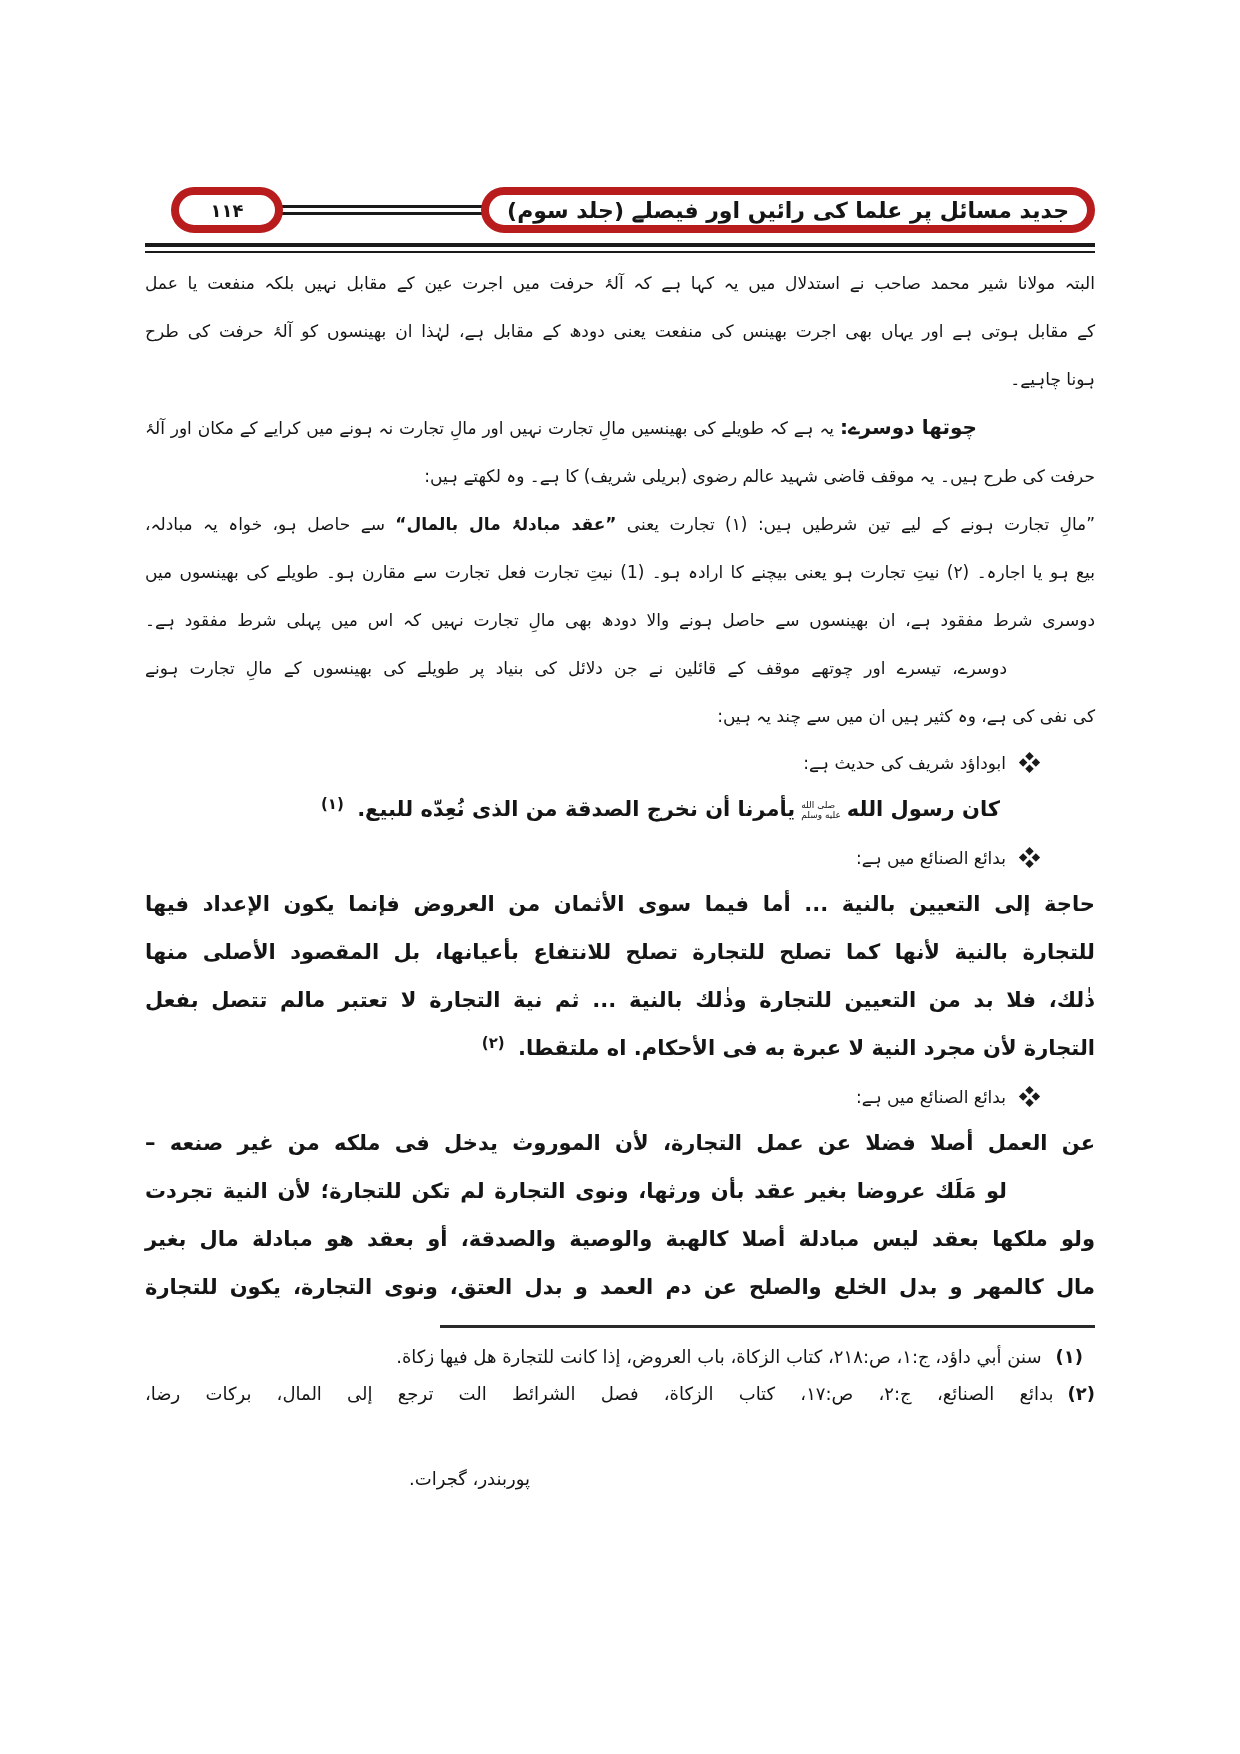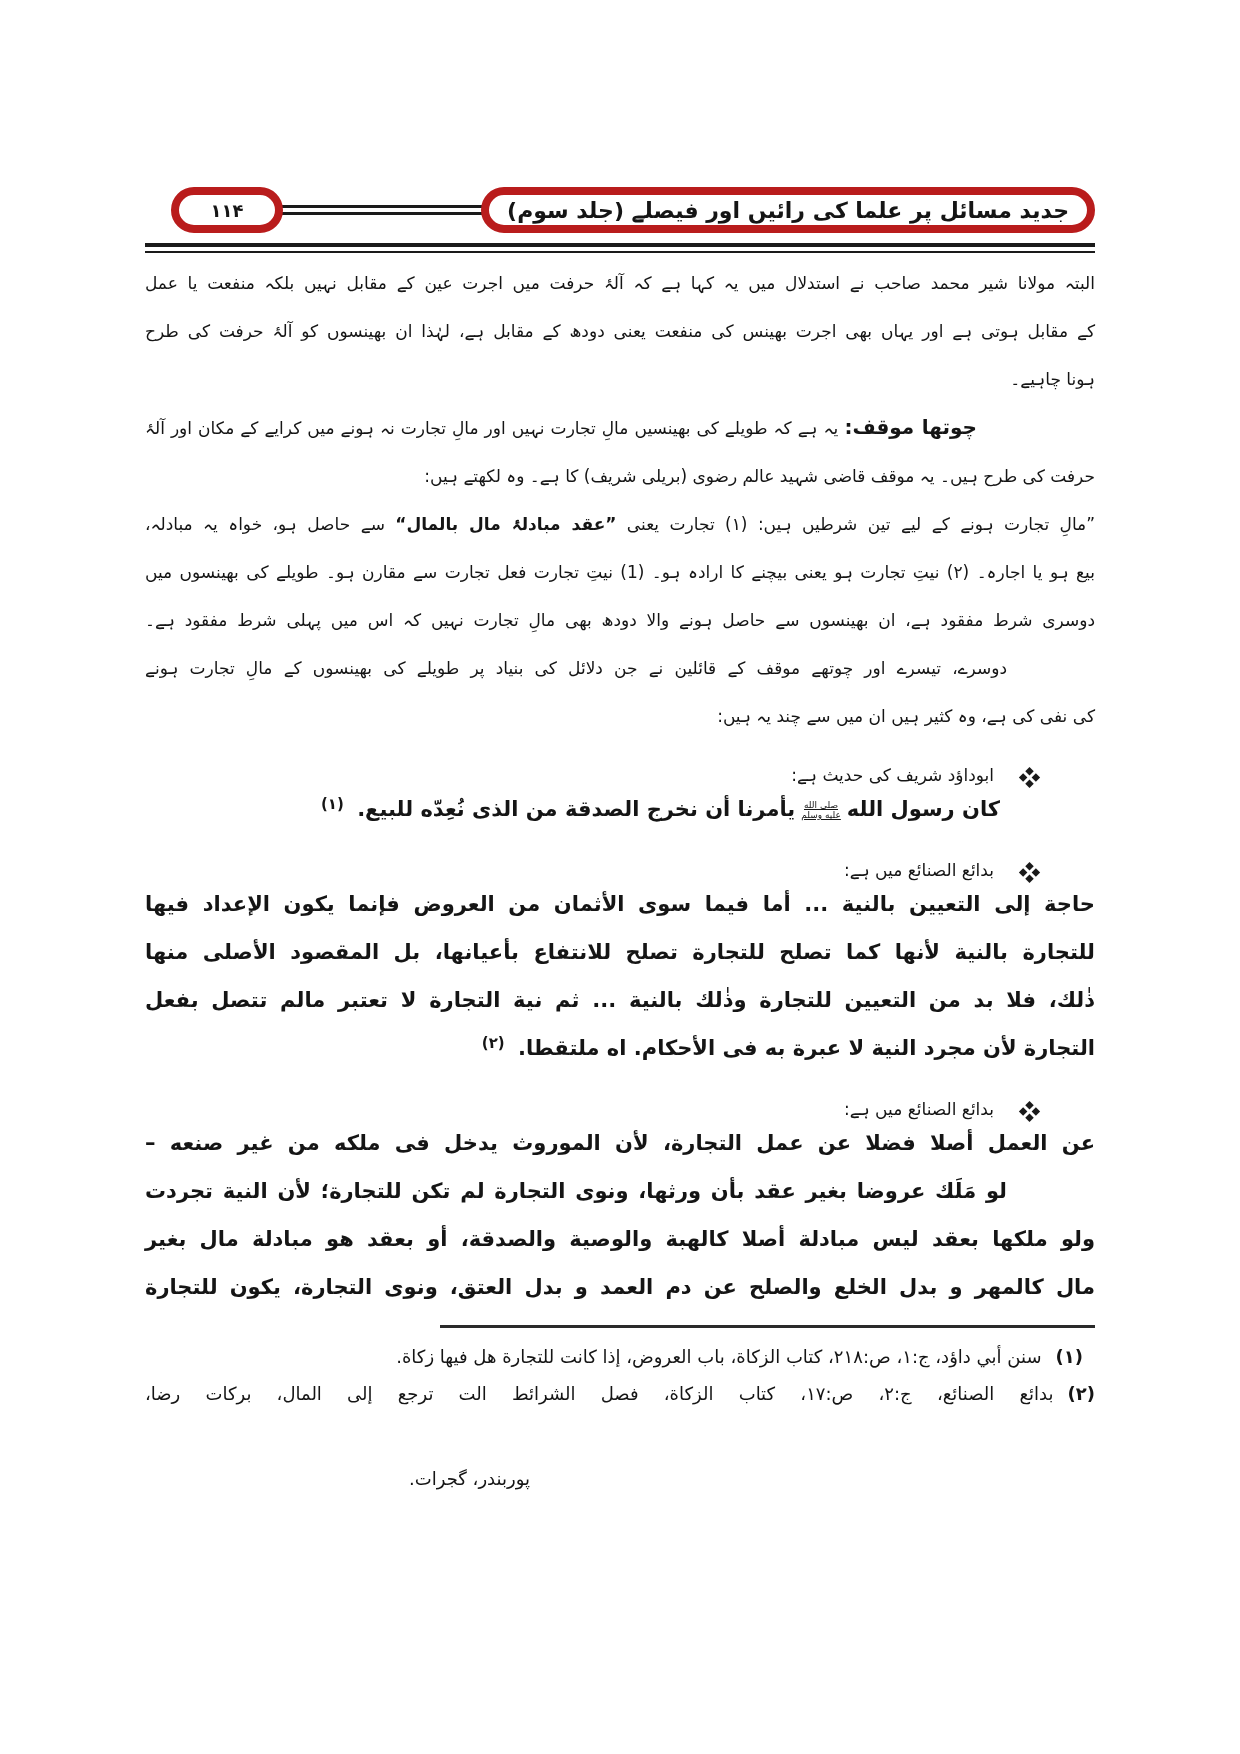--- a/index.html
+++ b/index.html
@@ -21,24 +21,24 @@
   
   .content{width:950px;margin:6px auto 0;direction:rtl;}
   .content p{margin:0;}
   .u{font-size:17px;line-height:48px;}
   .ar{font-size:21px;line-height:48px;font-weight:bold;}
   .jl{text-align:justify;text-align-last:justify;}
   .indent-lg{padding-right:118px;}
   .indent-md{padding-right:88px;}
   b.lead{font-size:20px;}
   .hadith{font-size:21px;font-weight:bold;line-height:48px;padding-right:95px;}
-  .saw{display:inline-block;vertical-align:middle;font-size:9px;line-height:10px;font-weight:normal;text-align:center;margin:8px 6px;text-decoration:underline;}
+  .saw{display:inline-block;vertical-align:middle;font-size:9px;line-height:10px;font-weight:normal;text-align:left;margin:8px 6px;}
   .saw span{display:block;}
   .ref{font-weight:bold;font-size:15px;position:relative;top:-7px;margin-right:6px;}
-  .bullet-row{display:flex;align-items:flex-end;gap:28px;padding-right:58px;height:45px;font-size:17px;}
+  .bullet-row{display:flex;align-items:center;gap:16px;padding-right:58px;height:45px;font-size:17px;}
   .diamond4{width:15px;height:15px;transform:rotate(45deg);display:grid;grid-template-columns:6px 6px;grid-template-rows:6px 6px;gap:3px;flex:0 0 auto;}
   .diamond4 i{background:#1a1a1a;display:block;}
   
   .fn-rule{width:655px;border-top:3px solid #2a2a2a;height:0;margin:14px 0 10px auto;}
   .fn{font-size:18px;line-height:37px;}
   .fn-row{display:flex;gap:14px;}
   .fn1{padding-right:12px;}
   .fn-marker{flex:0 0 auto;font-weight:bold;}
   .fn-text{flex:1;}
   .f2-just{text-align:justify;text-align-last:justify;}
@@ -61,21 +61,21 @@
 
   <div class="double-rule"></div>
 
   <main class="content">
 
     <p class="u jl">البتہ مولانا شیر محمد صاحب نے استدلال میں یہ کہا ہے کہ آلۂ حرفت میں اجرت عین کے مقابل نہیں بلکہ منفعت یا عمل</p>
     <p class="u jl">کے مقابل ہوتی ہے اور یہاں بھی اجرت بھینس کی منفعت یعنی دودھ کے مقابل ہے، لہٰذا ان بھینسوں کو آلۂ حرفت کی طرح</p>
     <p class="u">ہونا چاہیے۔</p>
 
     <p class="u jl indent-lg">
-      <b class="lead">چوتھا موقف:</b>
+      <b class="lead">چوتھا دوسرے:</b>
       <span>یہ ہے کہ طویلے کی بھینسیں مالِ تجارت نہیں اور مالِ تجارت نہ ہونے میں کرایے کے مکان اور آلۂ</span>
     </p>
     <p class="u">حرفت کی طرح ہیں۔ یہ موقف قاضی شہید عالم رضوی (بریلی شریف) کا ہے۔ وہ لکھتے ہیں:</p>
 
     <p class="u jl">
       <span>”مالِ تجارت ہونے کے لیے تین شرطیں ہیں: (۱) تجارت یعنی</span>
       <b>”عقد مبادلۂ مال بالمال“</b>
       <span>سے حاصل ہو، خواہ یہ مبادلہ،</span>
     </p>
     <p class="u jl">بیع ہو یا اجارہ۔ (۲) نیتِ تجارت ہو یعنی بیچنے کا ارادہ ہو۔ (1) نیتِ تجارت فعل تجارت سے مقارن ہو۔ طویلے کی بھینسوں میں</p>

